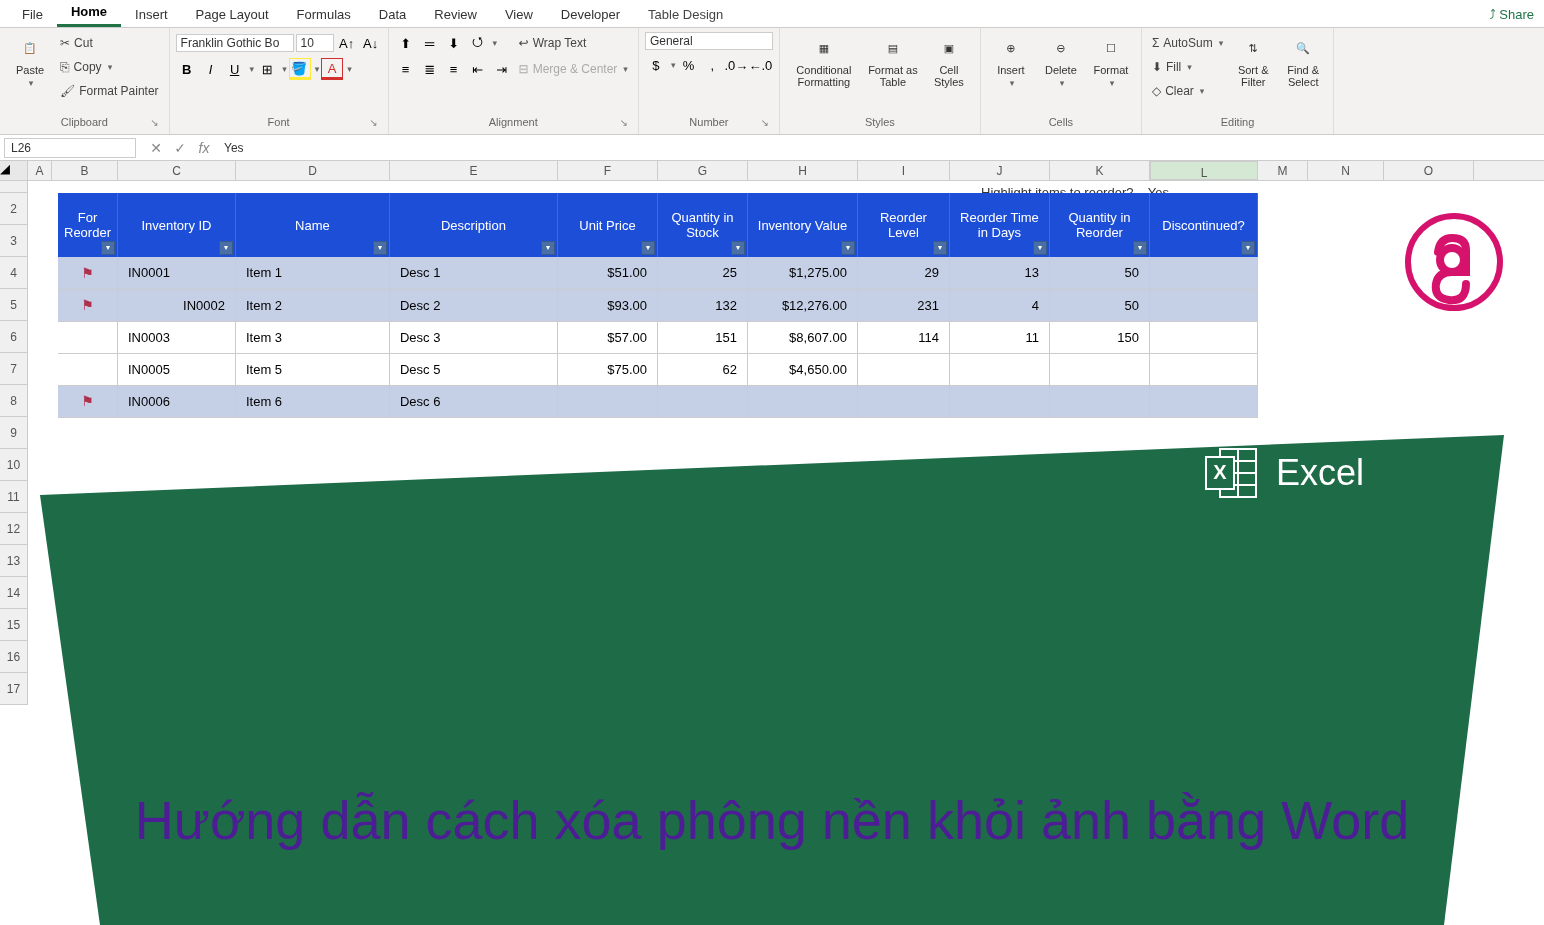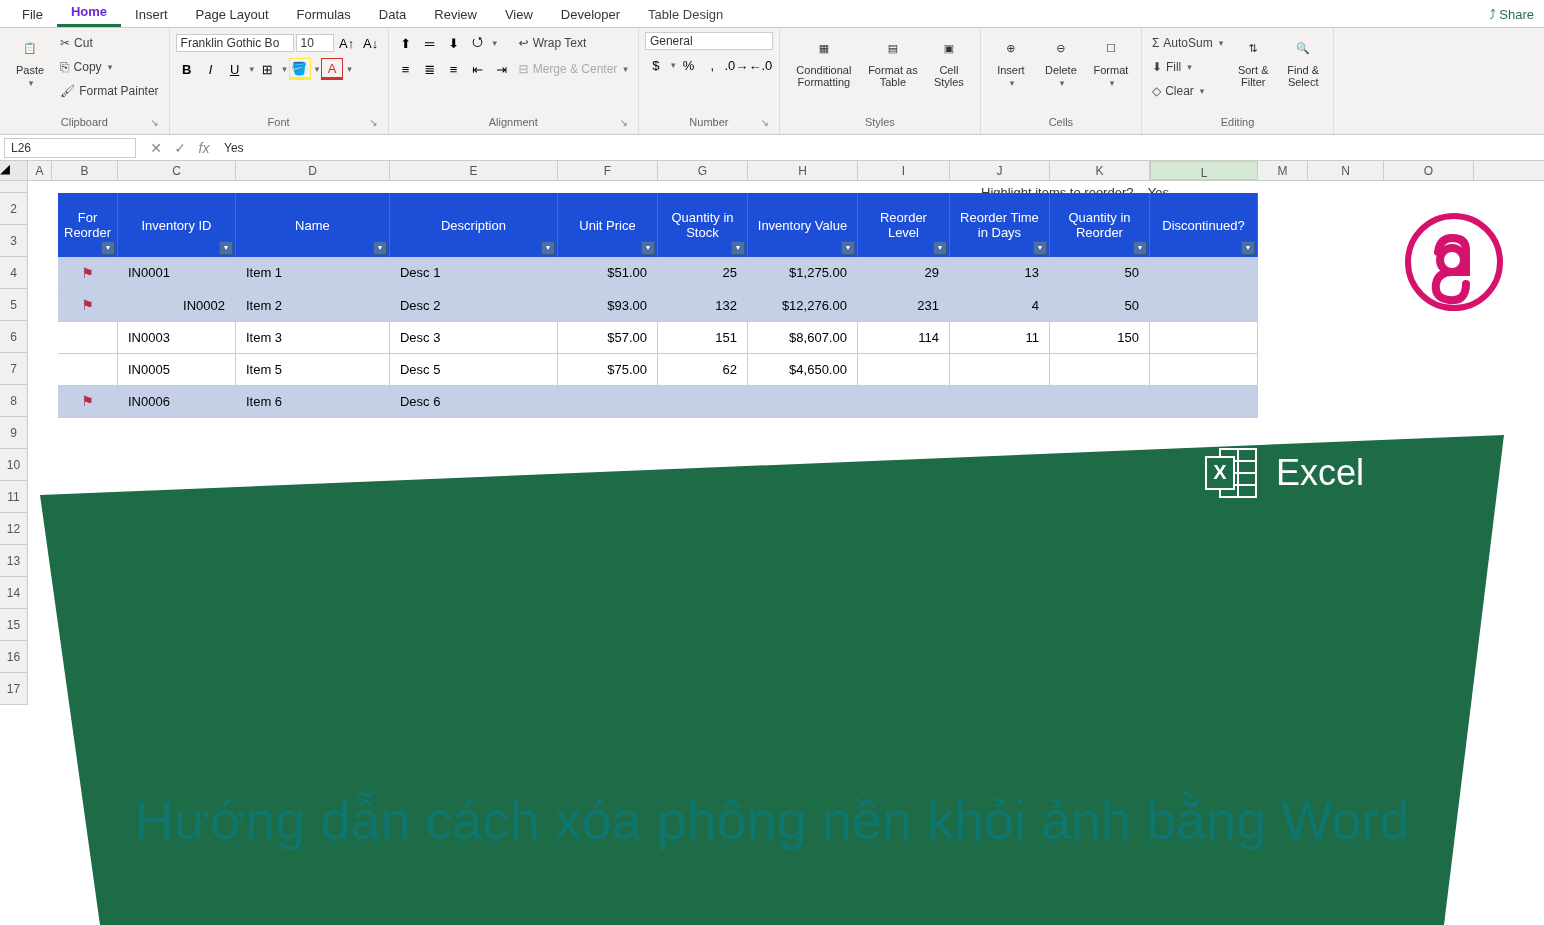--- a/index.html
+++ b/index.html
@@ -1,19 +1,19 @@
 <!DOCTYPE html>
 <html><head>
 <meta charset="utf-8">
 <style>
 *{margin:0;padding:0;box-sizing:border-box;font-family:"Segoe UI",Arial,sans-serif}
 body{background:#fff;width:1544px;height:925px;overflow:hidden;position:relative;font-size:13px}
 .tabs{display:flex;border-bottom:1px solid #ccc;height:28px;align-items:flex-end;padding-left:8px;background:#fff}
 .tab{padding:5px 14px;font-size:13px;color:#333;cursor:pointer}
-.tab.active{border-bottom:3px solid #217346;color:#6d28d9;font-weight:600}
+.tab.active{border-bottom:3px solid #217346;color:#000000;font-weight:600}
 .tab.contextual{color:#444}
 .share{margin-left:auto;padding:5px 10px;color:#217346;font-size:13px}
 .ribbon{display:flex;background:#f3f2f1;border-bottom:1px solid #ccc;height:107px}
 .group{display:flex;flex-direction:column;justify-content:space-between;padding:4px 6px;border-right:1px solid #ddd;position:relative}
 .group-body{display:flex;gap:2px}
 .group-label{text-align:center;font-size:11px;color:#666;padding:2px 0;position:relative}
 .launcher{position:absolute;right:4px;bottom:2px;font-size:10px;color:#888}
 .vstack{display:flex;flex-direction:column;gap:2px}
 .hstack{display:flex;gap:2px;align-items:center}
 .big-btn{display:flex;flex-direction:column;align-items:center;justify-content:flex-start;width:48px;padding:2px;cursor:pointer;font-size:11px;color:#333;text-align:center;gap:2px}
@@ -41,21 +41,21 @@
 .hilite{position:absolute;left:923px;top:-8px;font-size:13px;color:#333}
 .data-table{border-collapse:collapse;font-size:13px}
 .data-table th{background:#1d4ed8;color:#fff;padding:8px 6px;font-weight:400;text-align:center;border-right:1px solid #4a6fa5;position:relative;font-size:13px;height:64px;vertical-align:middle}
 .filter-icon{position:absolute;right:2px;bottom:2px;width:14px;height:14px;background:#4a6fa5;border:1px solid #3a5a8c;font-size:8px;color:#fff;line-height:12px;text-align:center}
 .data-table td{padding:6px 10px;border-right:1px solid #ccc;border-bottom:1px solid #ccc;background:#fff;height:32px}
 .data-table tr.alt td{background:#c5d0e7}
 .flag{color:#b03050;font-size:14px}
 .num{text-align:right}
 .cen{text-align:center}
 .overlay-shape{position:absolute;bottom:0;left:0;width:100%;height:520px;pointer-events:none}
-.overlay-text{position:absolute;bottom:70px;width:100%;text-align:center;color:#0f766e;font-size:54px;font-weight:300;line-height:1.3}
+.overlay-text{position:absolute;bottom:70px;width:100%;text-align:center;color:#4c1d95;font-size:54px;font-weight:300;line-height:1.3}
 .excel-logo{position:absolute;right:180px;top:445px;display:flex;align-items:center;gap:16px;color:#fff;font-size:36px;font-weight:300}
 .g-logo{position:absolute;right:40px;top:212px;width:100px;height:100px}
 .arrow-down{font-size:9px;color:#666;margin-left:2px}
 </style>
 </head>
 <body>
 
 <div class="tabs">
   <div class="tab">File</div>
   <div class="tab active">Home</div>

